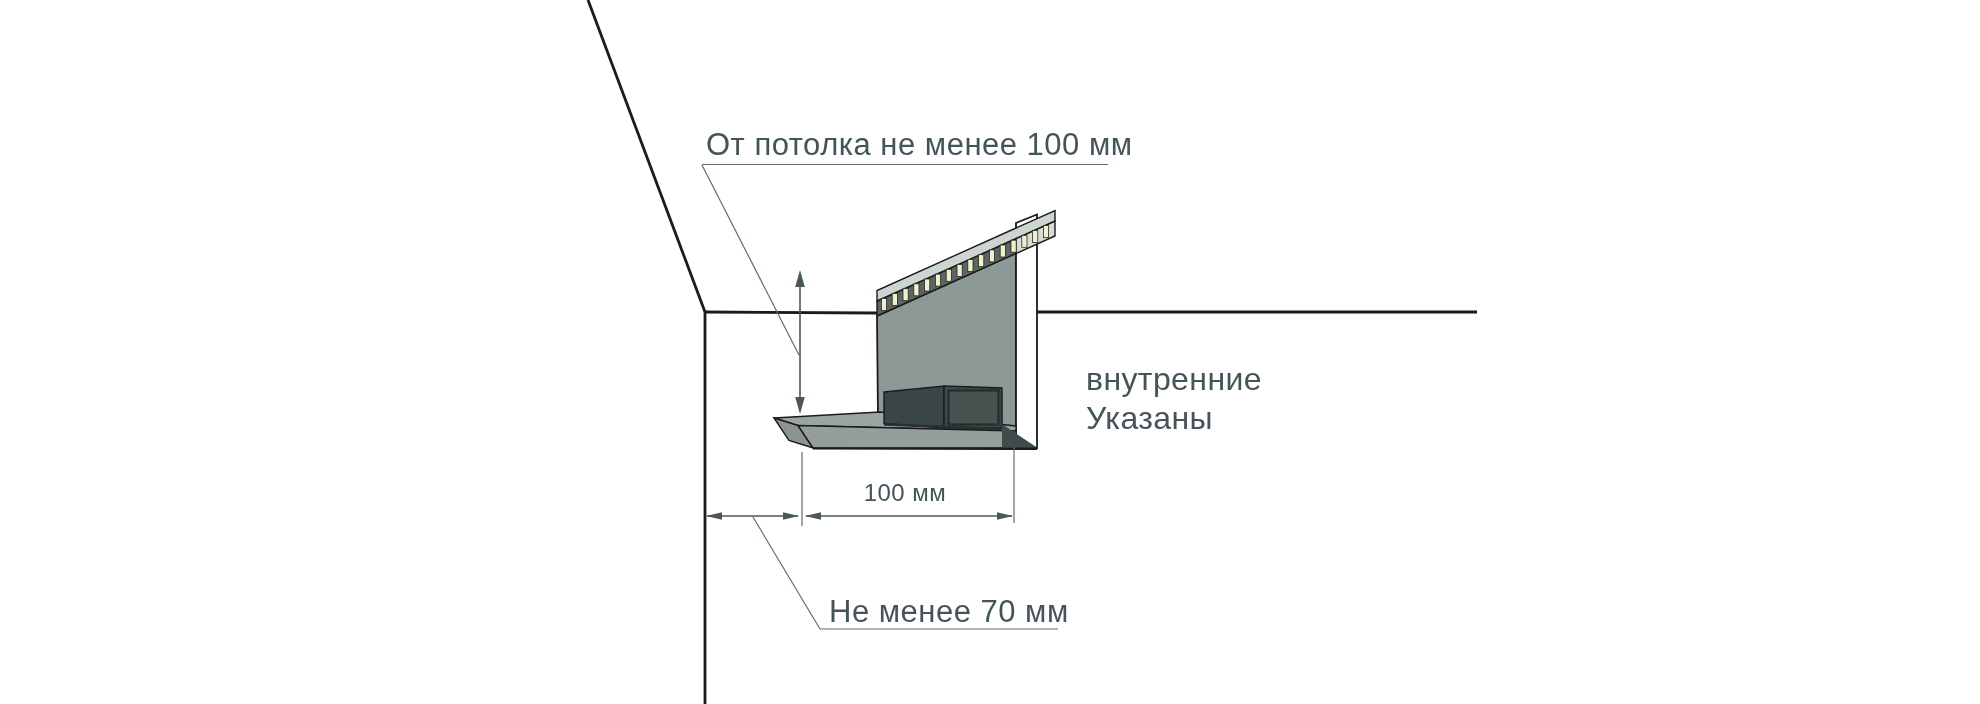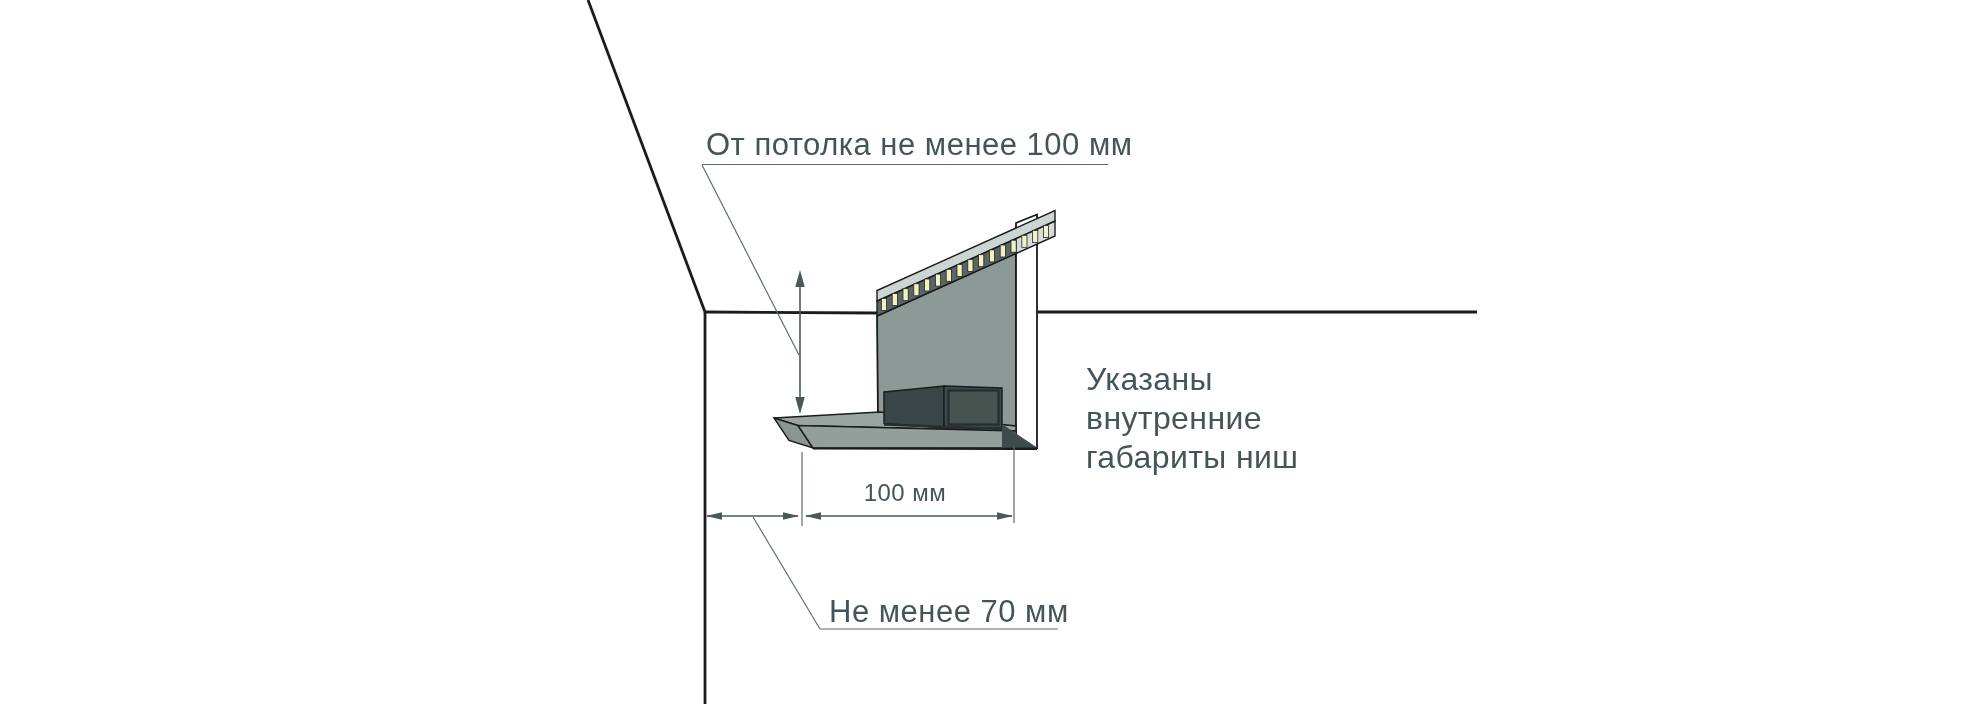--- a/index.html
+++ b/index.html
@@ -102,18 +102,17 @@
     </g>
   </svg>
 
   <div class="lbl" style="left:706px;top:127px">От потолка не менее 100 мм</div>
 
   <div class="lbl lbl-center" style="left:905px;top:479px">100 мм</div>
 
   <div class="lbl" style="left:829px;top:594px">Не менее 70 мм</div>
 
   <div class="note" style="left:1086px;top:360px">
+    <div>внутренние</div>
     <div>Указаны</div>
-    <div>внутренние</div>
-    <div>габариты ниш</div>
   </div>
 
 </div>
 
 </body></html>

